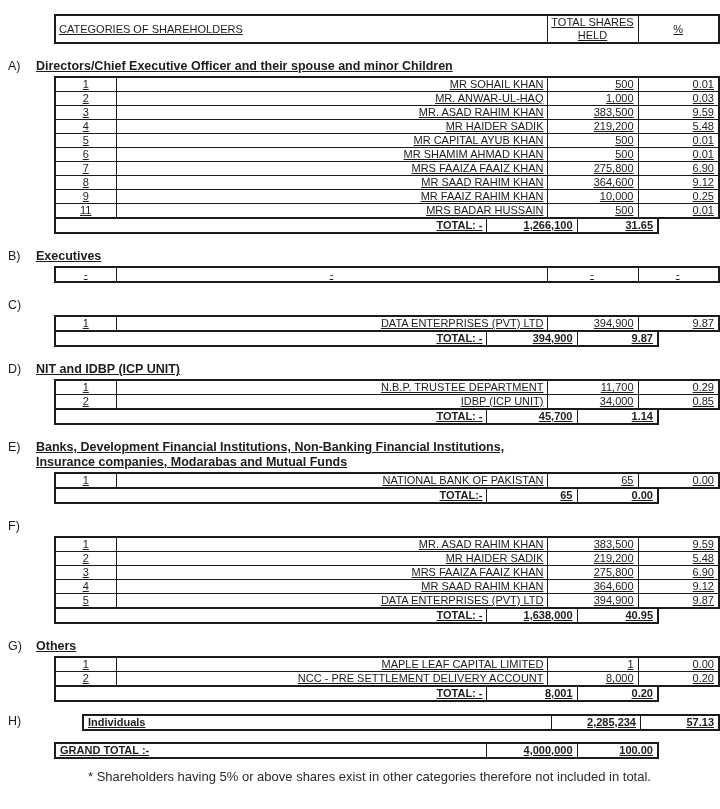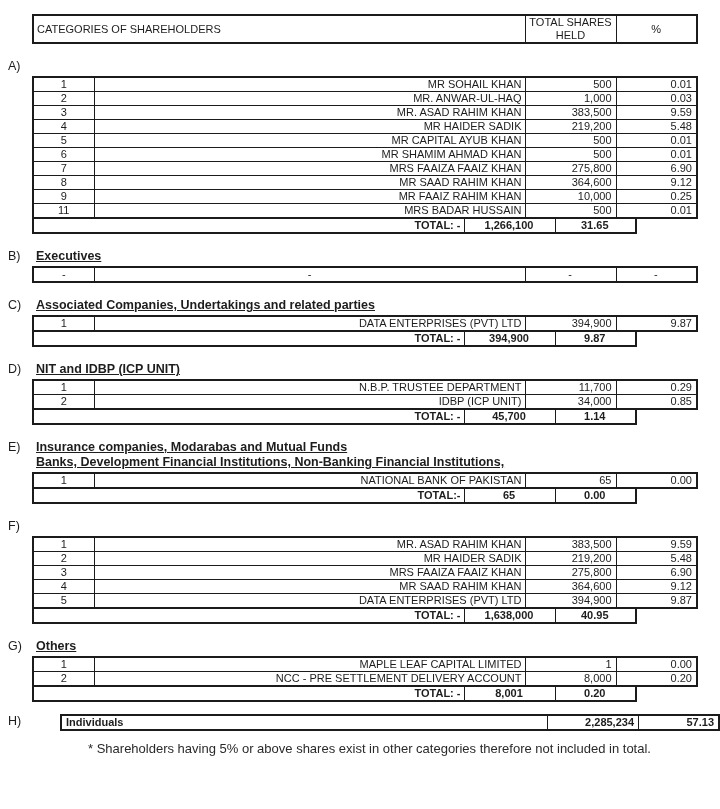--- a/index.html
+++ b/index.html
@@ -9,22 +9,23 @@
     background: #ffffff;
     font-family: "Liberation Sans", sans-serif;
     color: #1d1d1d;
     padding: 14px 0 0 8px;
     overflow: hidden;
     position: relative;
   }
   table.tbl {
     border-collapse: collapse;
     table-layout: fixed;
-    margin-left: 24px;
+    margin-left: 46px;
     border: 2px solid #1b1b1b;
+    text-decoration: underline;
   }
   table.tbl td {
     border: 1px solid #1b1b1b;
     font-size: 11px;
     height: 14px;
     line-height: 13px;
     padding: 0 3px;
     white-space: nowrap;
     overflow: hidden;
   }
@@ -37,21 +38,21 @@
   .c-name { text-align: right; }
   .c-shares, .c-pct { text-align: right; padding-right: 4px !important; }
   tr.dash-row td { text-align: center !important; }
   
   .sec { margin-top: 15px; }
   .sec-head { display: flex; align-items: flex-start; margin-bottom: 2px; }
   .sec-letter { flex: 0 0 28px; width: 28px; font-size: 12.5px; line-height: 15px; }
   .sec-title-line { font-weight: bold; font-size: 12.5px; line-height: 15px; text-decoration: underline; }
   
   .total-tbl { margin-left: 89px; margin-top: -2px; }
-  .total-tbl td { font-weight: bold; height: 15px; text-align: center; }
+  .total-tbl td { font-weight: bold; height: 15px; }
   .total-tbl .c-label { text-align: right; }
   
   .ind-wrap { display: flex; align-items: flex-start; margin-top: 12px; }
   .ind-tbl { margin-left: 0; }
   .ind-tbl td { font-weight: bold; height: 17px; font-size: 12px; }
   .ind-label { text-align: left; padding-left: 4px !important; font-size: 12.5px; }
   
   .grand-tbl { margin-left: 89px; margin-top: 11px; }
   .grand-tbl td { font-weight: bold; height: 17px; font-size: 12px; }
   .grand-label { text-align: left; padding-left: 4px !important; font-size: 12.5px; }
@@ -75,20 +76,23 @@
         <td class="hdr-shares">TOTAL SHARES HELD</td>
         <td class="hdr-pct">%</td>
       </tr>
     </tbody>
   </table>
 
   <div id="sections">
       <div class="sec">
         <div class="sec-head">
           <span class="sec-letter">A)</span>
+          <div class="sec-titles">
+            <div class="sec-title-line">Directors/Chief Executive Officer and their spouse and minor Children</div>
+          </div>
         </div>
         <table class="tbl data-tbl">
           <colgroup>
             <col style="width: 61px;">
             <col style="width: 431px;">
             <col style="width: 91px;">
             <col style="width: 81px;">
           </colgroup>
           <tbody>
             <tr>
@@ -188,23 +192,20 @@
               <td class="c-name">-</td>
               <td class="c-shares">-</td>
               <td class="c-pct">-</td>
             </tr>
           </tbody>
         </table>
       </div>
       <div class="sec">
         <div class="sec-head">
           <span class="sec-letter">C)</span>
-          <div class="sec-titles">
-            <div class="sec-title-line">Associated Companies, Undertakings and related parties</div>
-          </div>
         </div>
         <table class="tbl data-tbl">
           <colgroup>
             <col style="width: 61px;">
             <col style="width: 431px;">
             <col style="width: 91px;">
             <col style="width: 81px;">
           </colgroup>
           <tbody>
             <tr>
@@ -271,22 +272,22 @@
               <td class="c-shares">45,700</td>
               <td class="c-pct">1.14</td>
             </tr>
           </tbody>
         </table>
       </div>
       <div class="sec">
         <div class="sec-head">
           <span class="sec-letter">E)</span>
           <div class="sec-titles">
+            <div class="sec-title-line">Banks, Development Financial Institutions, Non-Banking Financial Institutions,</div>
             <div class="sec-title-line">Insurance companies, Modarabas and Mutual Funds</div>
-            <div class="sec-title-line">Banks, Development Financial Institutions, Non-Banking Financial Institutions,</div>
           </div>
         </div>
         <table class="tbl data-tbl">
           <colgroup>
             <col style="width: 61px;">
             <col style="width: 431px;">
             <col style="width: 91px;">
             <col style="width: 81px;">
           </colgroup>
           <tbody>
@@ -429,16 +430,30 @@
       <tbody>
         <tr>
           <td class="ind-label">Individuals</td>
           <td class="c-shares">2,285,234</td>
           <td class="c-pct">57.13</td>
         </tr>
       </tbody>
     </table>
   </div>
 
+  <table class="tbl grand-tbl">
+    <colgroup>
+        <col style="width:431px">
+        <col style="width:91px">
+        <col style="width:81px">
+      </colgroup>
+    <tbody>
+      <tr>
+        <td class="grand-label">GRAND TOTAL :-</td>
+        <td class="c-shares">4,000,000</td>
+        <td class="c-pct">100.00</td>
+      </tr>
+    </tbody>
+  </table>
 
   <div class="footnote">* Shareholders having 5% or above shares exist in other categories therefore not included in total.</div>
 
 </div>
 
 </body></html>

